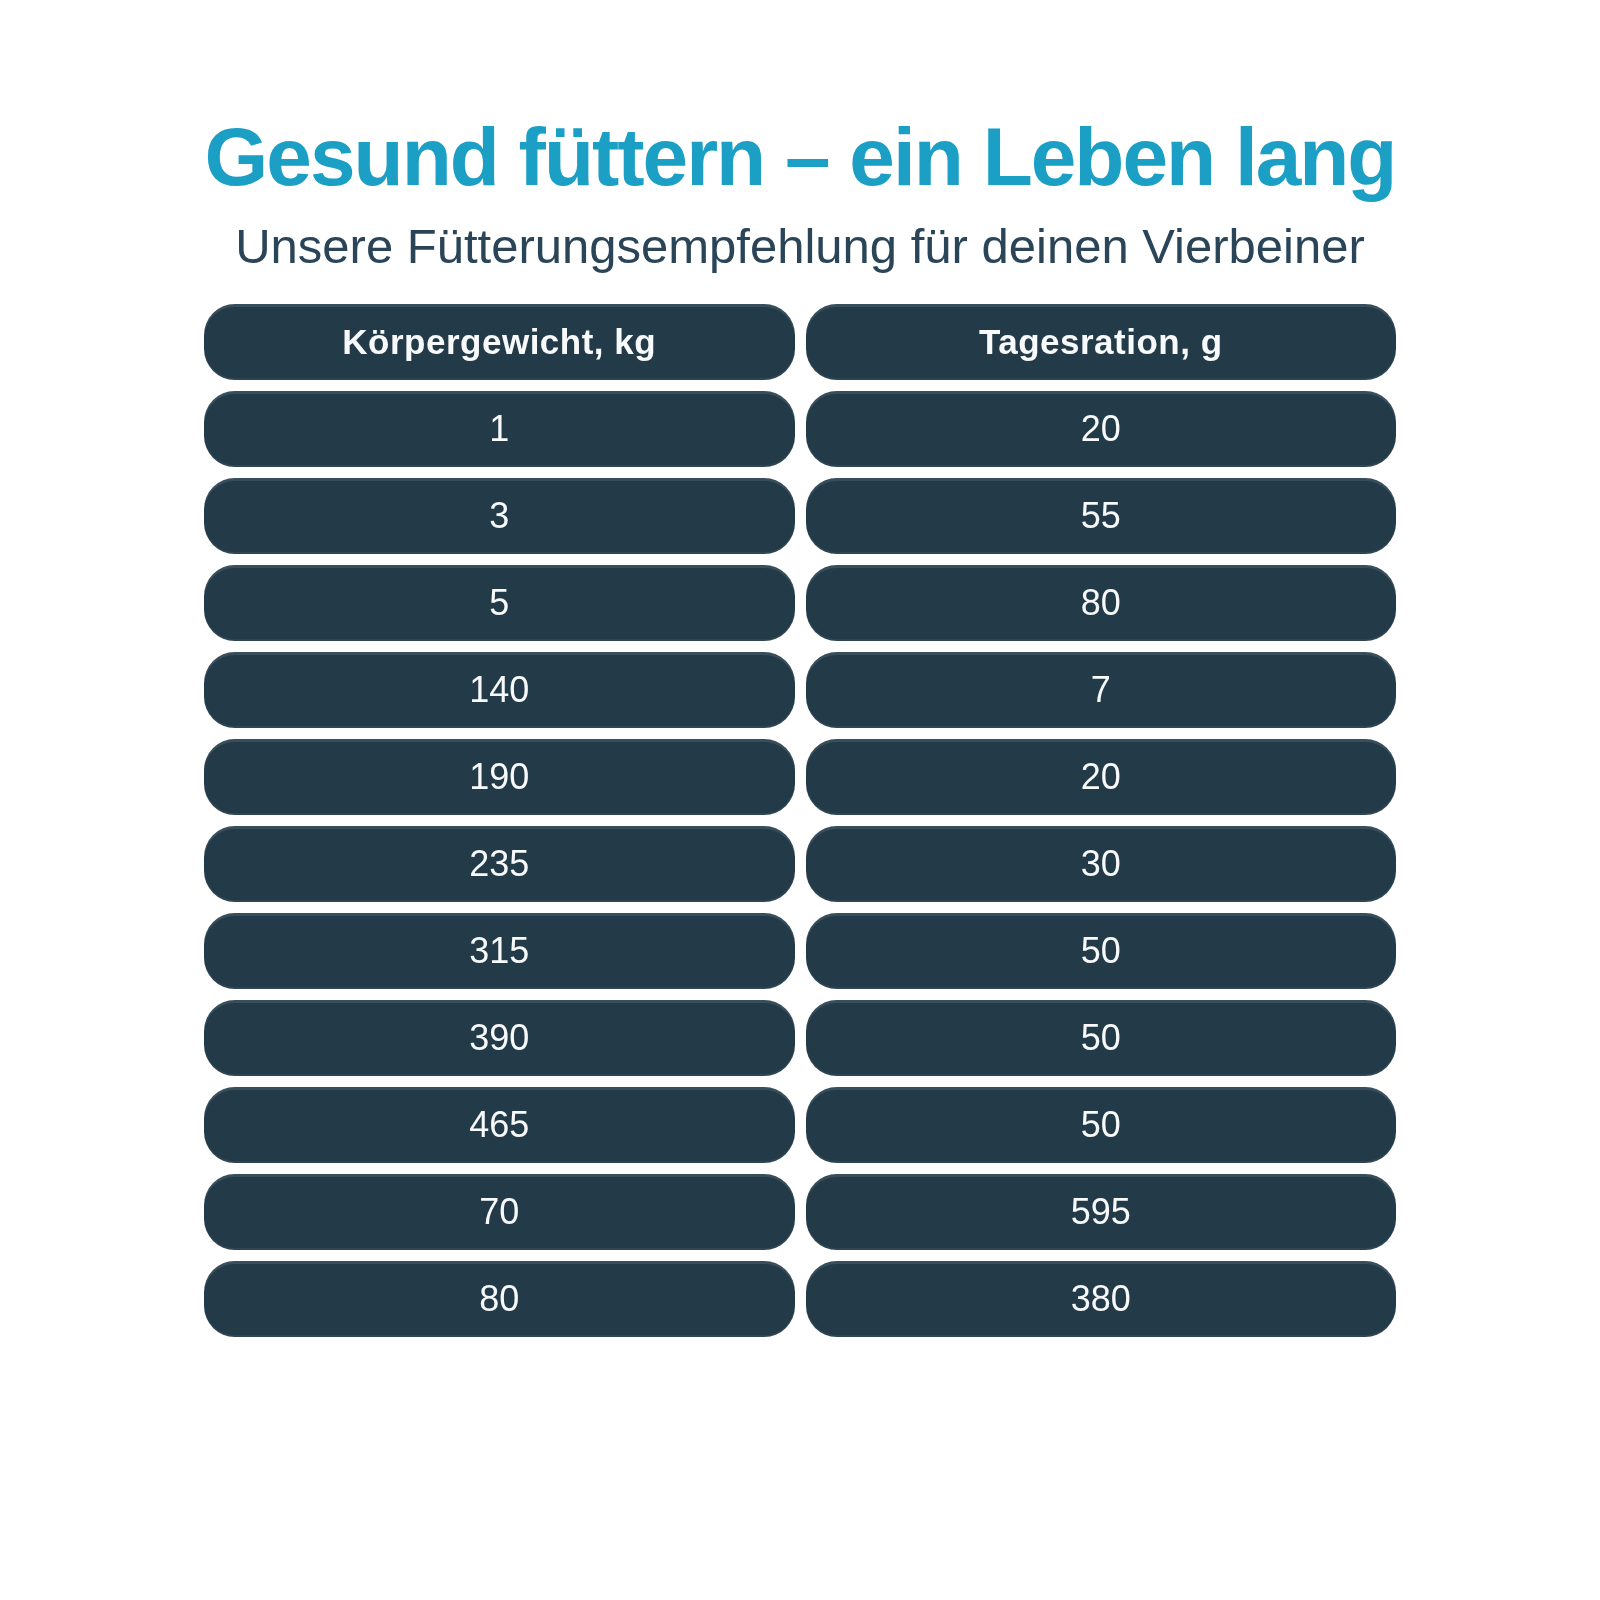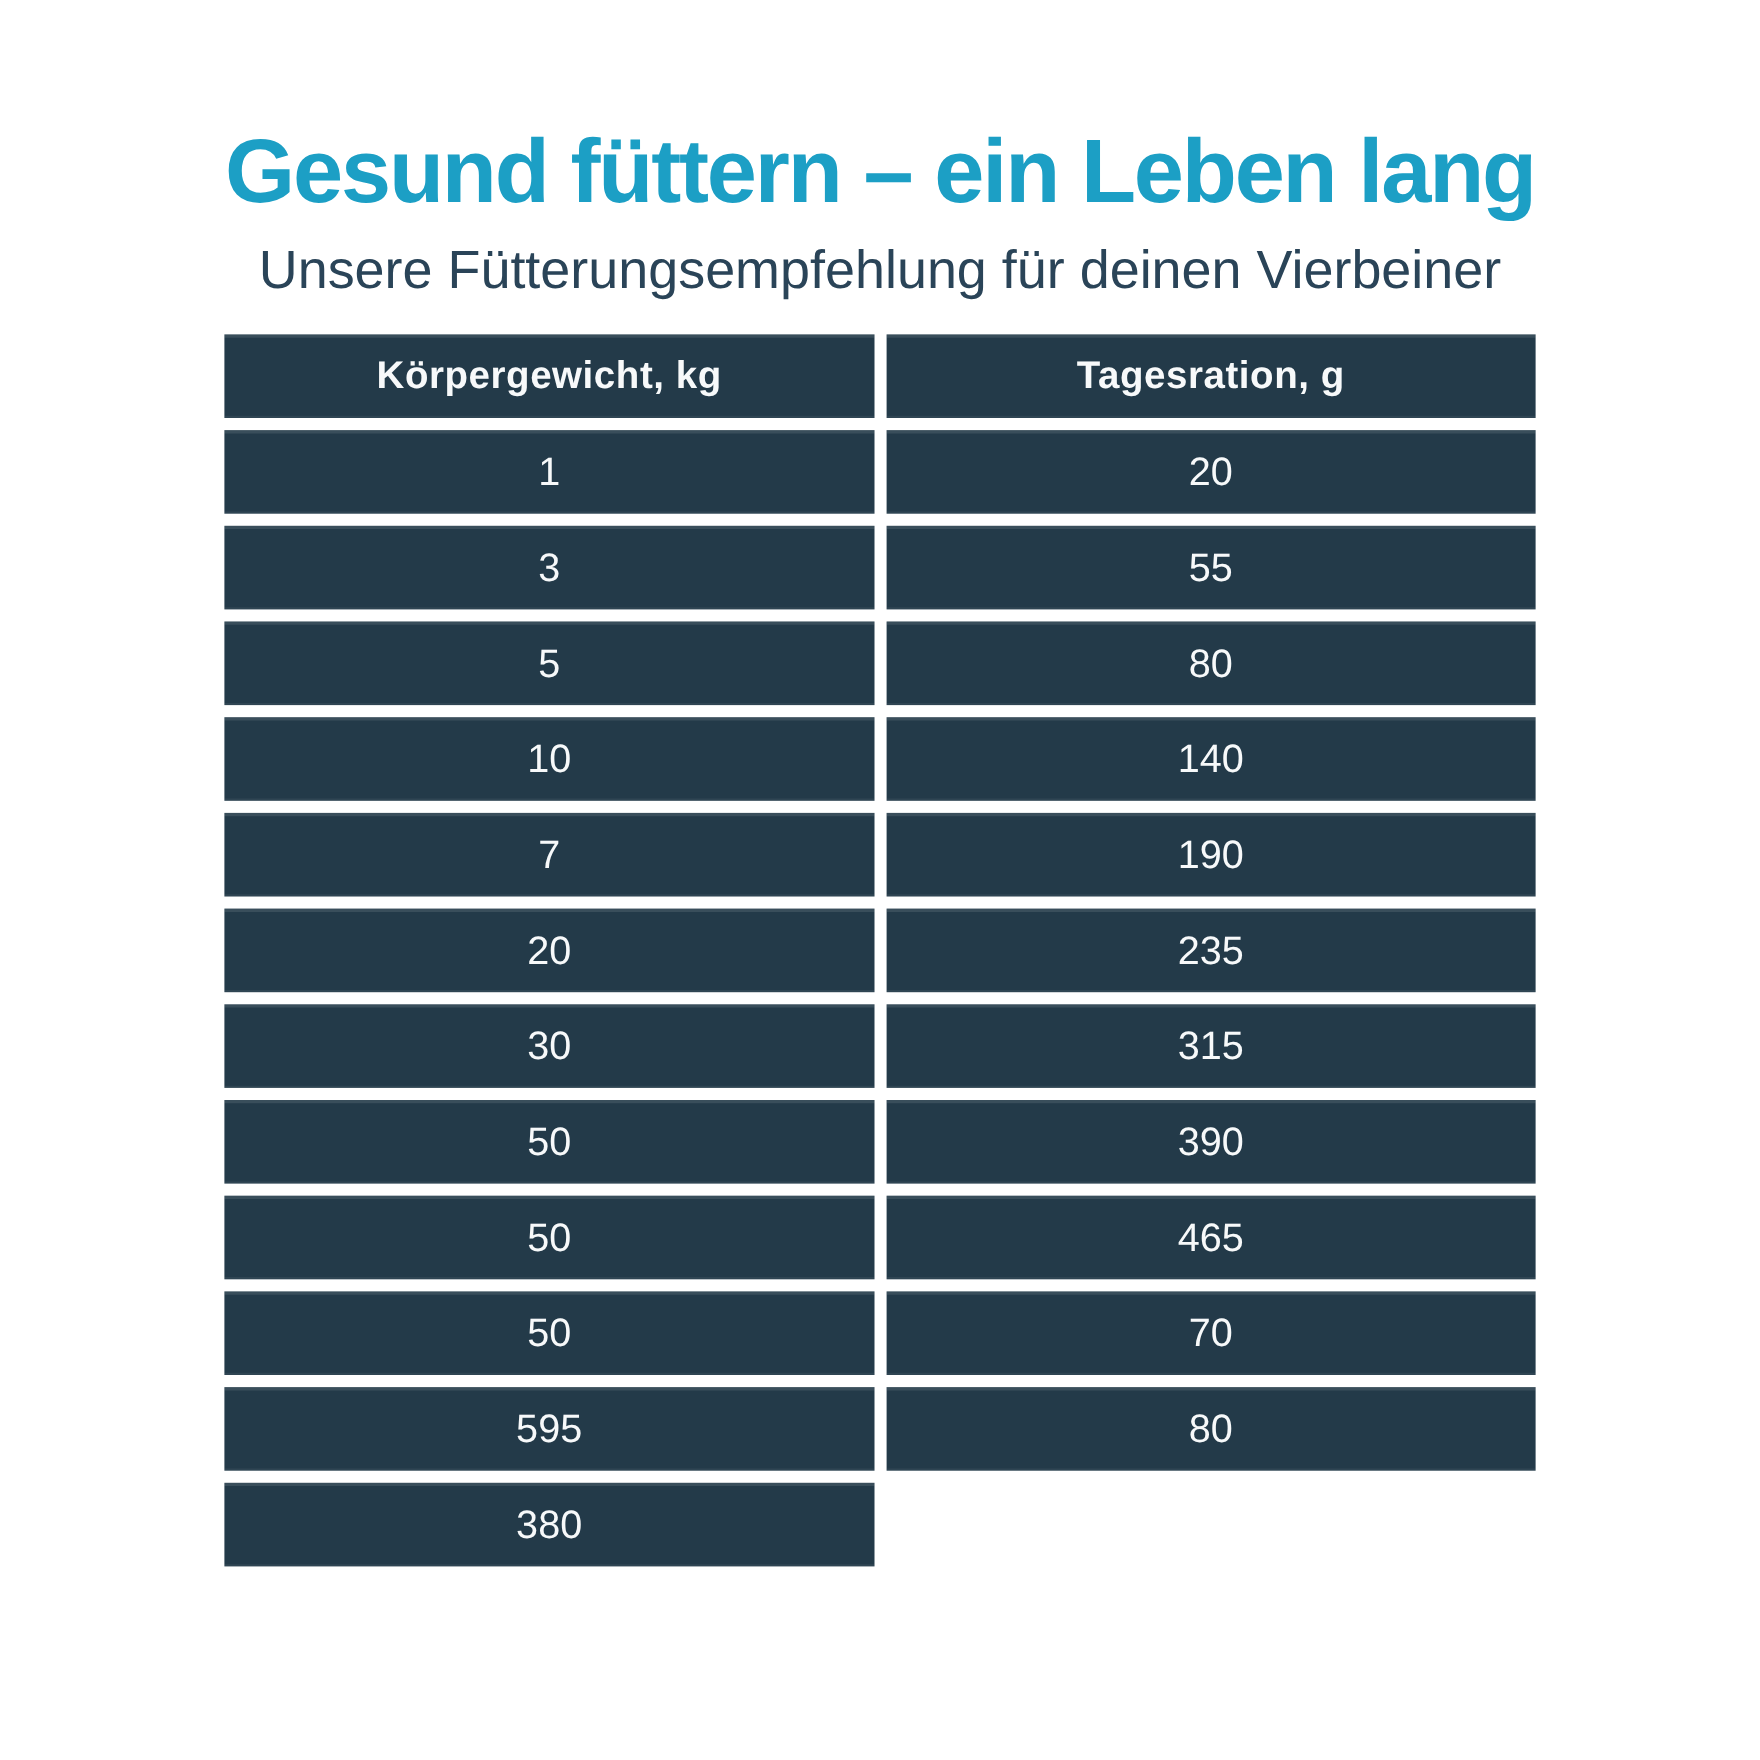--- a/index.html
+++ b/index.html
@@ -1,15 +1,15 @@
 <!DOCTYPE html>
 <html><head>
 <meta charset="utf-8">
 <style>
-  * { margin: 0; padding: 0; box-sizing: border-box; }
+  * { margin: 0; padding: 0; box-sizing: border-box; border-radius: 31px; }
   html, body {
     background: #FFFFFF;
     font-family: "Liberation Sans", sans-serif;
   }
   .page {
     position: relative;
     width: 1600px;
     height: 1600px;
     background: #FFFFFF;
     overflow: hidden;
@@ -71,21 +71,20 @@
 
     <div class="cell">1</div>
     <div class="cell">20</div>
 
     <div class="cell">3</div>
     <div class="cell">55</div>
 
     <div class="cell">5</div>
     <div class="cell">80</div>
 
-    <div class="cell">10</div>
     <div class="cell">140</div>
 
     <div class="cell">7</div>
     <div class="cell">190</div>
 
     <div class="cell">20</div>
     <div class="cell">235</div>
 
     <div class="cell">30</div>
     <div class="cell">315</div>

